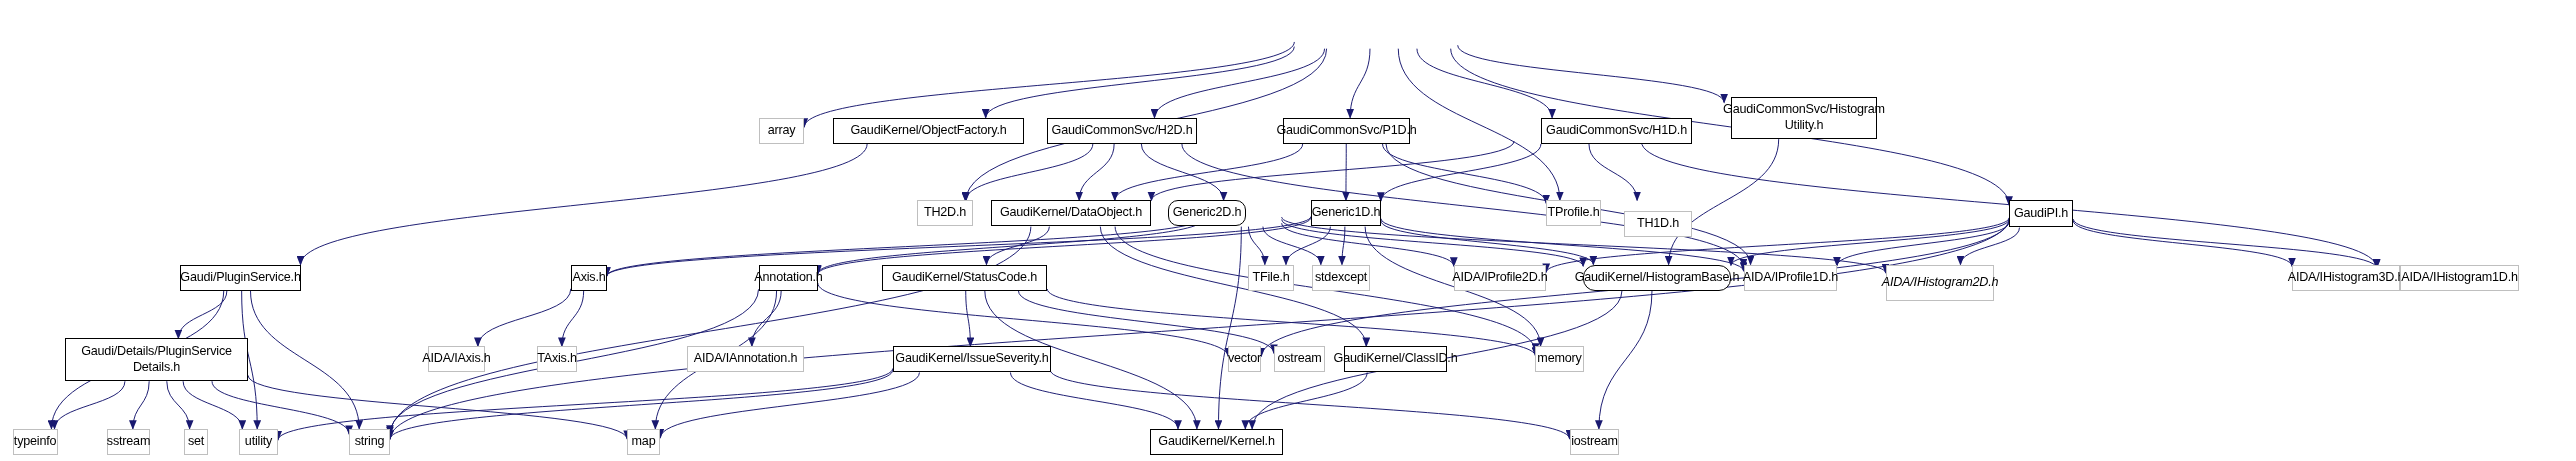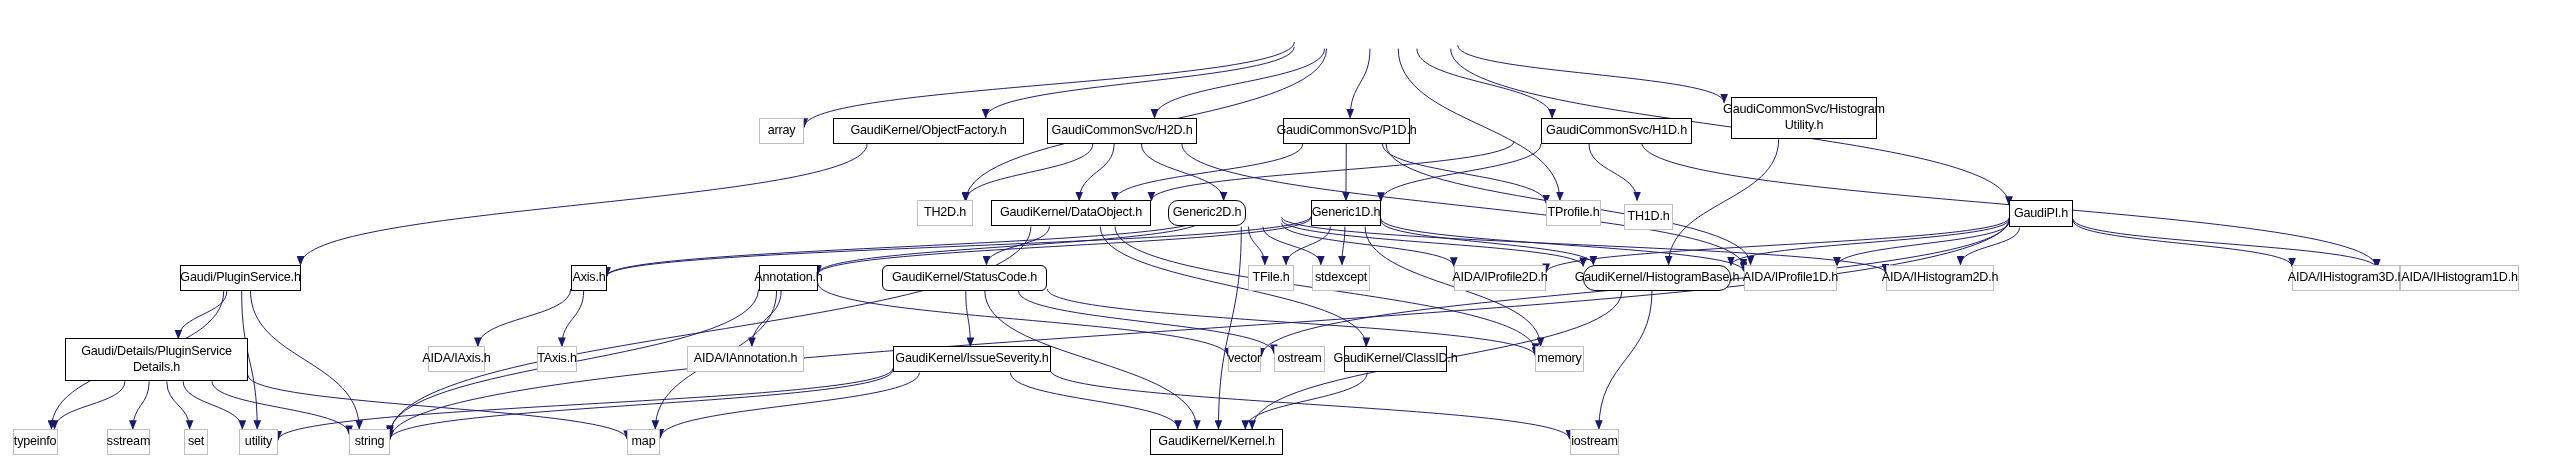--- a/index.html
+++ b/index.html
@@ -109,32 +109,32 @@
   <div class="node doc" style="left: 1047px; top: 118px; width: 150px; height: 26px;">GaudiCommonSvc/H2D.h</div>
   <div class="node doc" style="left: 1283px; top: 118px; width: 127px; height: 26px;">GaudiCommonSvc/P1D.h</div>
   <div class="node doc" style="left: 1514px; top: 118px; width: 151px; height: 26px; margin-left: 27px;">GaudiCommonSvc/H1D.h</div>
   <div class="node doc" style="left: 1724px; top: 97px; width: 146px; height: 42px; margin-left: 7px;">GaudiCommonSvc/Histogram
 Utility.h</div>
   <div class="node ext" style="left: 909px; top: 200px; width: 56px; height: 26px; margin-left: 8px;">TH2D.h</div>
   <div class="node doc" style="left: 991px; top: 200px; width: 160px; height: 26px;">GaudiKernel/DataObject.h</div>
   <div class="node doc" style="left: 1168px; top: 200px; width: 78px; height: 26px; border-radius: 10px;">Generic2D.h</div>
   <div class="node doc" style="left: 1311px; top: 200px; width: 70px; height: 26px;">Generic1D.h</div>
   <div class="node ext" style="left: 1546px; top: 200px; width: 55px; height: 26px;">TProfile.h</div>
-  <div class="node ext" style="left: 1624px; top: 204px; width: 49px; height: 26px;">TH1D.h</div>
+  <div class="node ext" style="left: 1624px; top: 211px; width: 68px; height: 26px;">TH1D.h</div>
   <div class="node doc" style="left: 2009px; top: 200px; width: 64px; height: 27px;">GaudiPI.h</div>
   <div class="node doc" style="left: 180px; top: 265px; width: 121px; height: 26px;">Gaudi/PluginService.h</div>
   <div class="node doc" style="left: 571px; top: 265px; width: 36px; height: 26px;">Axis.h</div>
   <div class="node doc" style="left: 759px; top: 265px; width: 59px; height: 26px;">Annotation.h</div>
-  <div class="node doc" style="left: 882px; top: 265px; width: 165px; height: 26px; border-radius: 6px;">GaudiKernel/StatusCode.h</div>
+  <div class="node doc" style="left: 882px; top: 265px; width: 165px; height: 26px;">GaudiKernel/StatusCode.h</div>
   <div class="node ext" style="left: 1248px; top: 265px; width: 46px; height: 26px;">TFile.h</div>
   <div class="node ext" style="left: 1312px; top: 265px; width: 58px; height: 26px;">stdexcept</div>
   <div class="node ext" style="left: 1454px; top: 265px; width: 92px; height: 26px;">AIDA/IProfile2D.h</div>
   <div class="node doc" style="left: 1583px; top: 265px; width: 148px; height: 26px; border-radius: 12px;">GaudiKernel/HistogramBase.h</div>
   <div class="node ext" style="left: 1744px; top: 265px; width: 93px; height: 26px;">AIDA/IProfile1D.h</div>
-  <div class="node ext" style="left: 1886px; top: 265px; width: 108px; height: 26px;">AIDA/IHistogram2D.h</div>
+  <div class="node ext" style="left: 1886px; top: 265px; width: 108px; height: 36px; font-style: italic;">AIDA/IHistogram2D.h</div>
   <div class="node ext" style="left: 2292px; top: 265px; width: 108px; height: 26px;">AIDA/IHistogram3D.h</div>
   <div class="node ext" style="left: 2377px; top: 265px; width: 119px; height: 26px; margin-left: 23px;">AIDA/IHistogram1D.h</div>
   <div class="node doc" style="left: 65px; top: 338px; width: 183px; height: 43px;">Gaudi/Details/PluginService
 Details.h</div>
   <div class="node ext" style="left: 428px; top: 346px; width: 57px; height: 26px;">AIDA/IAxis.h</div>
   <div class="node ext" style="left: 537px; top: 346px; width: 40px; height: 26px;">TAxis.h</div>
   <div class="node ext" style="left: 687px; top: 346px; width: 117px; height: 26px;">AIDA/IAnnotation.h</div>
   <div class="node doc" style="left: 893px; top: 346px; width: 158px; height: 26px;">GaudiKernel/IssueSeverity.h</div>
   <div class="node ext" style="left: 1228px; top: 346px; width: 33px; height: 26px;">vector</div>
   <div class="node ext" style="left: 1274px; top: 346px; width: 51px; height: 26px;">ostream</div>

